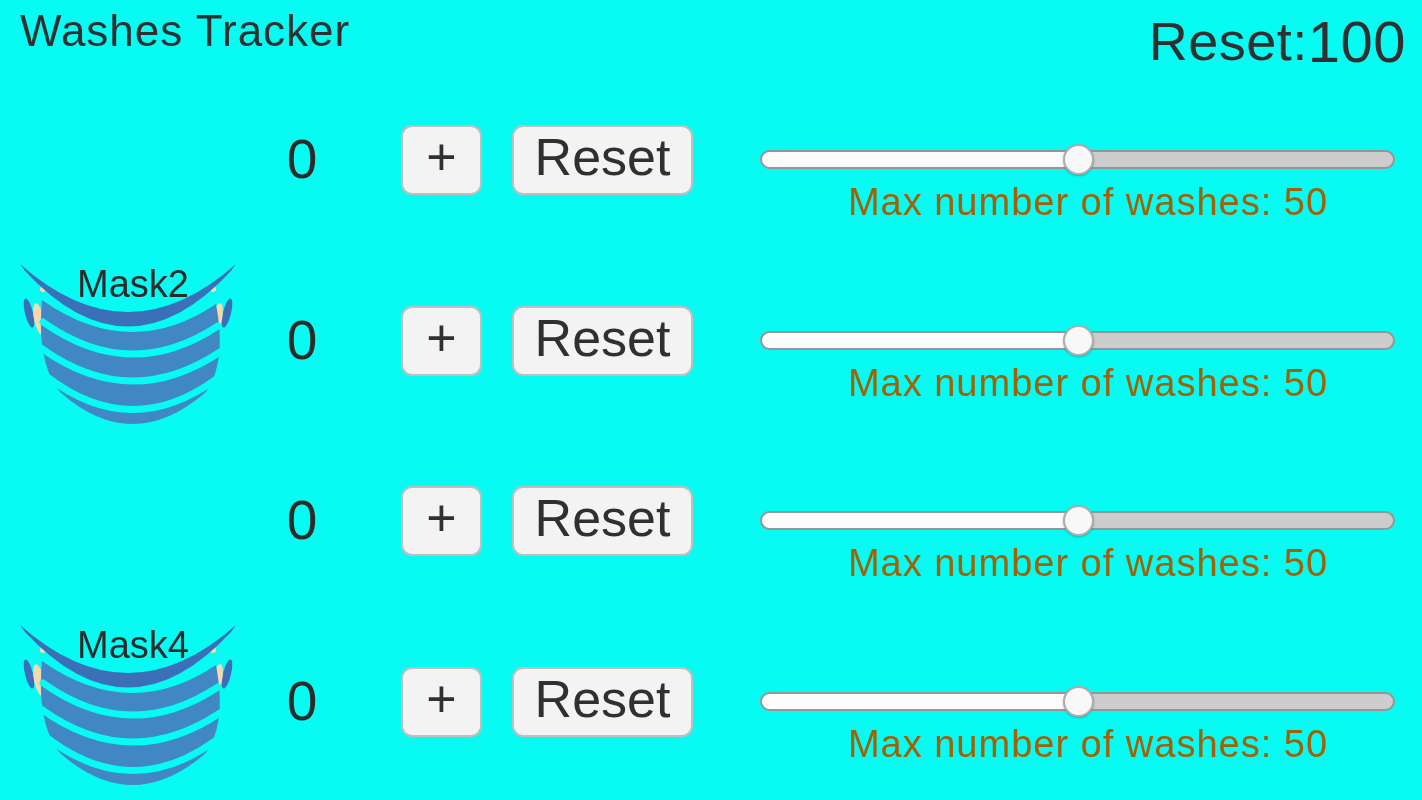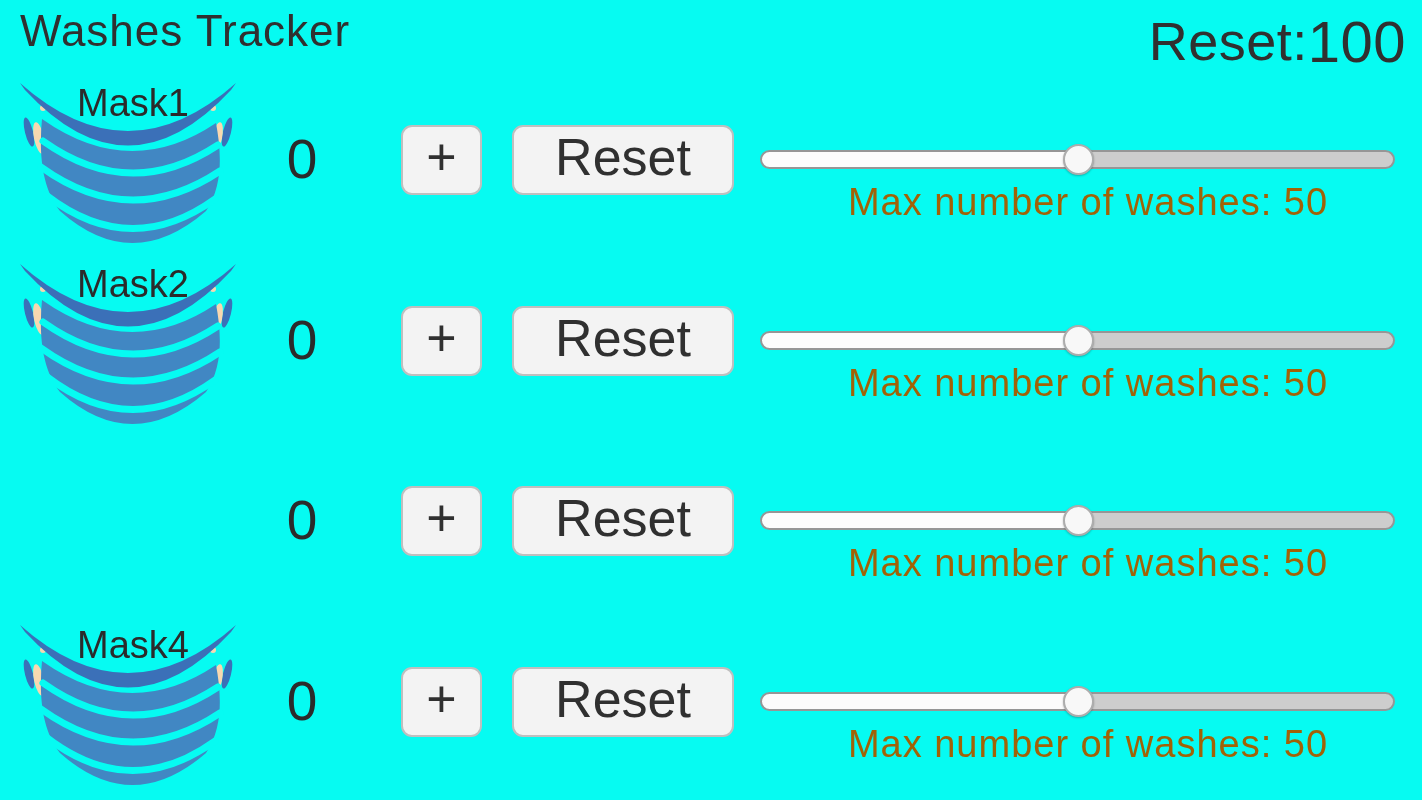--- a/index.html
+++ b/index.html
@@ -41,21 +41,21 @@
   .btn{
     position:absolute;top:50px;height:70px;
     background:var(--button-bg,#F3F3F3);
     border:2px solid var(--button-border,#BFBFBF);
     border-radius:11px;color:var(--text,#303030);
     font-family:"Liberation Sans", sans-serif;font-size:52px;line-height:1;
     display:flex;align-items:center;justify-content:center;
     cursor:pointer;padding:0 0 6px 0;
   }
   .plus-btn{left:401px;width:81px;}
-  .reset-btn{left:512px;width:222px;}
+  .reset-btn{left:512px;width:181px;}
   .slider{position:absolute;left:760px;top:65px;width:635px;height:38px;}
   .track{
     position:absolute;left:0;top:10px;width:100%;height:19px;
     border:2px solid var(--track-border,#969696);border-radius:10px;
     background:var(--track-filled,#FCFCFC);
   }
   .thumb{
     position:absolute;top:4px;width:31px;height:31px;border-radius:50%;
     background:var(--thumb-fill,#F8F8F8);
     border:2px solid var(--thumb-border,#ADADAD);
@@ -96,26 +96,20 @@
     </g>
   </defs>
 </svg>
 
 <div class="title">Washes Tracker</div>
 <div class="points">
   <span>Reset:</span><span class="num">100</span>
 </div>
 
 <div class="row" style="top:75px">
-  <div class="mask-wrap">
-    <svg class="mask-svg" viewBox="0 0 232 172">
-        <use href="#maskShape"></use>
-      </svg>
-    <div class="mask-label">Mask1</div>
-  </div>
   <div class="count">0</div>
   <button class="btn plus-btn">+</button>
   <button class="btn reset-btn">Reset</button>
   <div class="slider">
     <div class="track" style="background: linear-gradient(to right, var(--track-filled) 50%, var(--track-empty) 50%);"></div>
     <div class="thumb" style="left: calc(50% - 15px);"></div>
   </div>
   <div class="caption">Max number of washes: 50</div>
 </div>
 

